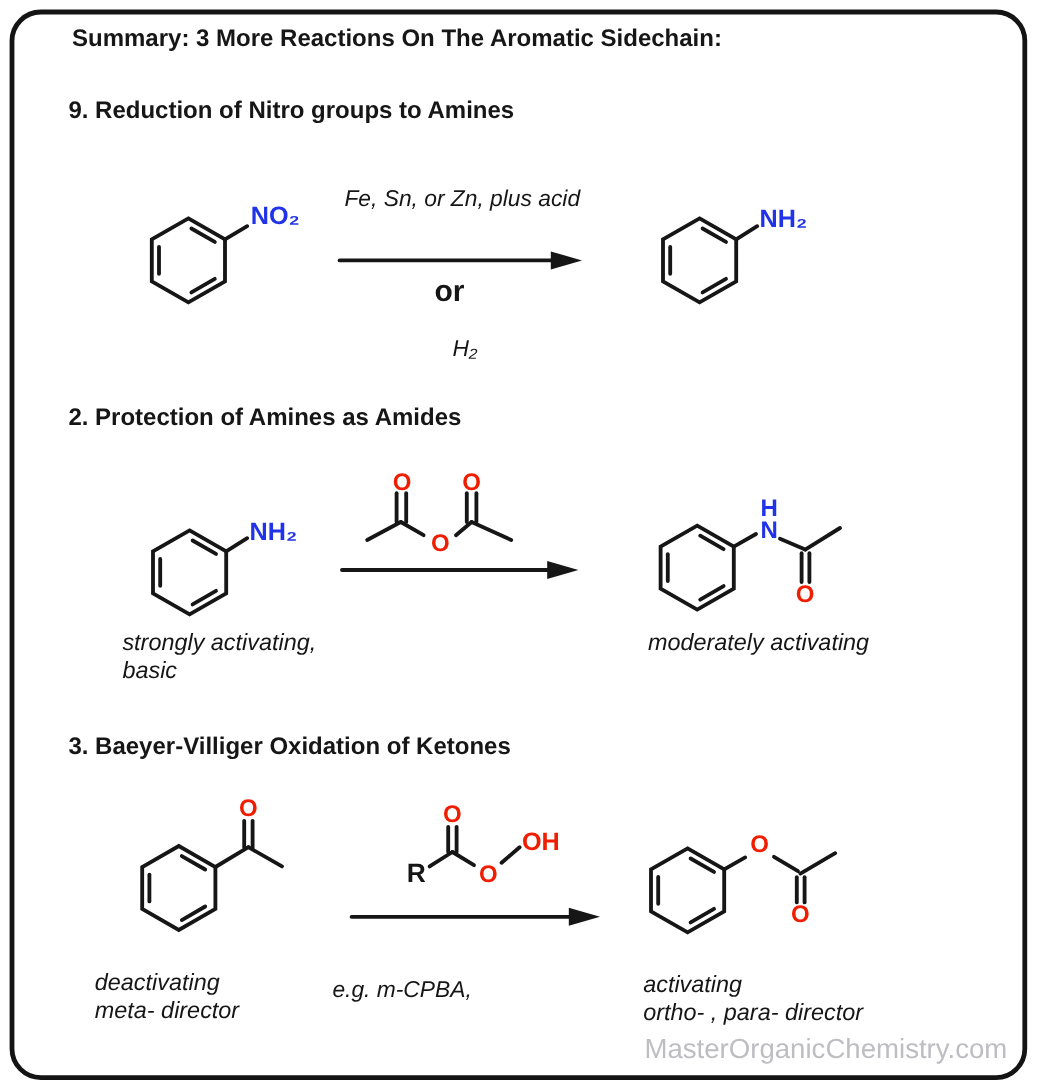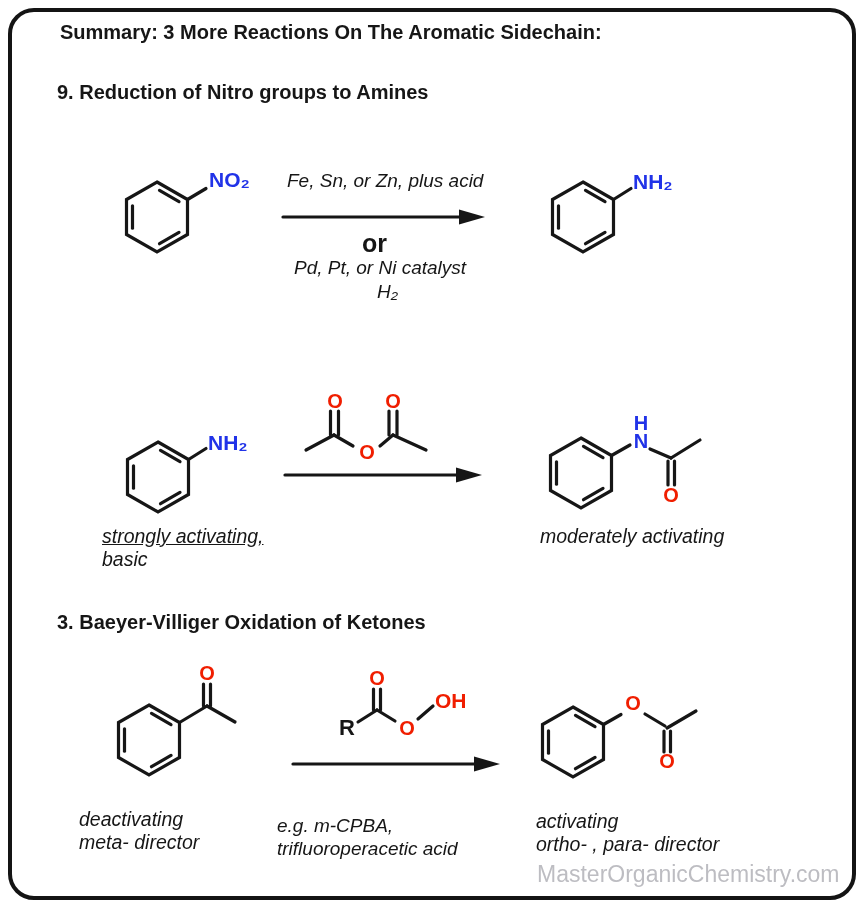--- a/index.html
+++ b/index.html
@@ -46,45 +46,45 @@
   <div class="abs heading" style="left:60px; top:21px;">Summary: 3 More Reactions On The Aromatic Sidechain:</div>
 
   <div class="abs heading" style="left:57px; top:81px;">9. Reduction of Nitro groups to Amines</div>
 
   <svg class="abs" style="left:118px; top:160px;" width="150" height="100">
     <use href="#benz" transform="translate(8,22)"></use>
     <line class="bonds" x1="69.5" y1="39.5" x2="88" y2="28.5"></line>
     <text class="subst" x="91" y="27" fill="#2133e8">NO₂</text>
   </svg>
 
-  <div class="abs cond" style="left:287px; top:170px;">Fe, Sn, or Zn, plus acid</div>
+  <div class="abs cond" style="left:287px; top:156px;">Fe, Sn, or Zn, plus acid</div>
 
   <svg class="abs" style="left:278px; top:204px;" width="212" height="26">
     <line class="bonds" x1="5" y1="13" x2="183" y2="13"></line>
     <polygon class="head" points="181,5.5 207,13 181,20.5"></polygon>
   </svg>
 
   <div class="abs orlbl" style="left:362px; top:229px;">or</div>
-  <div class="abs cond" style="left:294px; top:257px;">Pd, Pt, or Ni catalyst</div>
   <div class="abs cond" style="left:377px; top:281px;">H₂</div>
 
   <svg class="abs" style="left:545px; top:160px;" width="155" height="100">
     <use href="#benz" transform="translate(7,22)"></use>
     <line class="bonds" x1="68.5" y1="39.5" x2="86" y2="28.5"></line>
     <text class="subst" x="88" y="29" fill="#2133e8">NH₂</text>
   </svg>
 
+  <div class="abs heading" style="left:57px; top:337px;">2. Protection of Amines as Amides</div>
 
   <svg class="abs" style="left:120px; top:420px;" width="155" height="100">
     <use href="#benz" transform="translate(7,22)"></use>
     <line class="bonds" x1="68.5" y1="39.5" x2="86" y2="28.5"></line>
     <text class="subst" x="88" y="30" fill="#2133e8">NH₂</text>
   </svg>
 
-  <div class="abs note" style="left:102px; top:525px;text-decoration:underline;">strongly activating,</div>
+  <div class="abs note" style="left:102px; top:525px;">strongly activating,</div>
   <div class="abs note" style="left:102px; top:548px;">basic</div>
 
   <svg class="abs" style="left:296px; top:382px;" width="145" height="85">
     <g class="bonds">
       <line x1="10" y1="68" x2="38" y2="53"></line>
       <line x1="38" y1="53" x2="57" y2="64"></line>
       <line x1="84" y1="64" x2="97" y2="53"></line>
       <line x1="97" y1="53" x2="130" y2="68"></line>
       <line x1="34.5" y1="29" x2="34.5" y2="53"></line>
       <line x1="42.5" y1="29" x2="42.5" y2="53"></line>
@@ -146,21 +146,20 @@
     <text class="atom" x="79" y="77" text-anchor="middle" fill="#f01e00">O</text>
     <text class="subst" x="107" y="50" fill="#f01e00">OH</text>
   </svg>
 
   <svg class="abs" style="left:288px; top:751px;" width="225" height="26">
     <line class="bonds" x1="5" y1="13" x2="188" y2="13"></line>
     <polygon class="head" points="186,5.5 212,13 186,20.5"></polygon>
   </svg>
 
   <div class="abs cond" style="left:277px; top:815px;">e.g. m-CPBA,</div>
-  <div class="abs cond" style="left:277px; top:838px;">trifluoroperacetic acid</div>
 
   <svg class="abs" style="left:532px; top:678px;" width="190" height="110">
     <use href="#benz" transform="translate(10,29)"></use>
     <g class="bonds">
       <line x1="71.5" y1="46.5" x2="89" y2="36.5"></line>
       <line x1="113" y1="36" x2="133" y2="48"></line>
       <line x1="135" y1="50" x2="164" y2="33"></line>
       <line x1="132" y1="53" x2="132" y2="74"></line>
       <line x1="138.5" y1="53" x2="138.5" y2="74"></line>
     </g>

